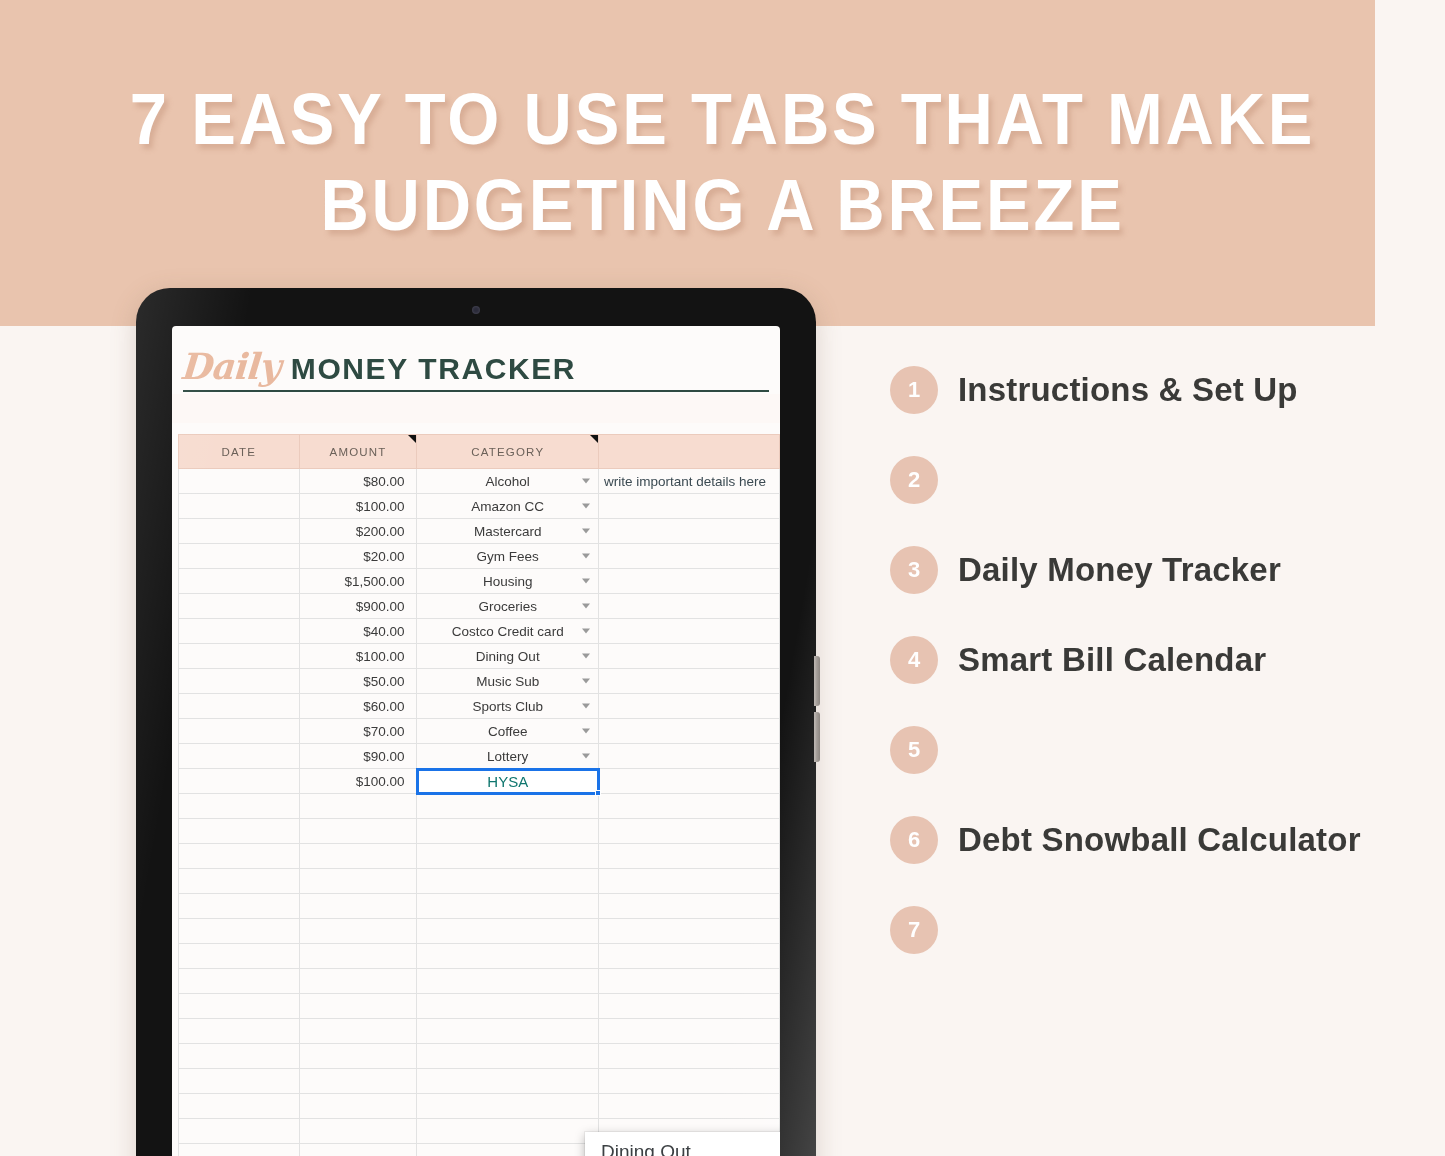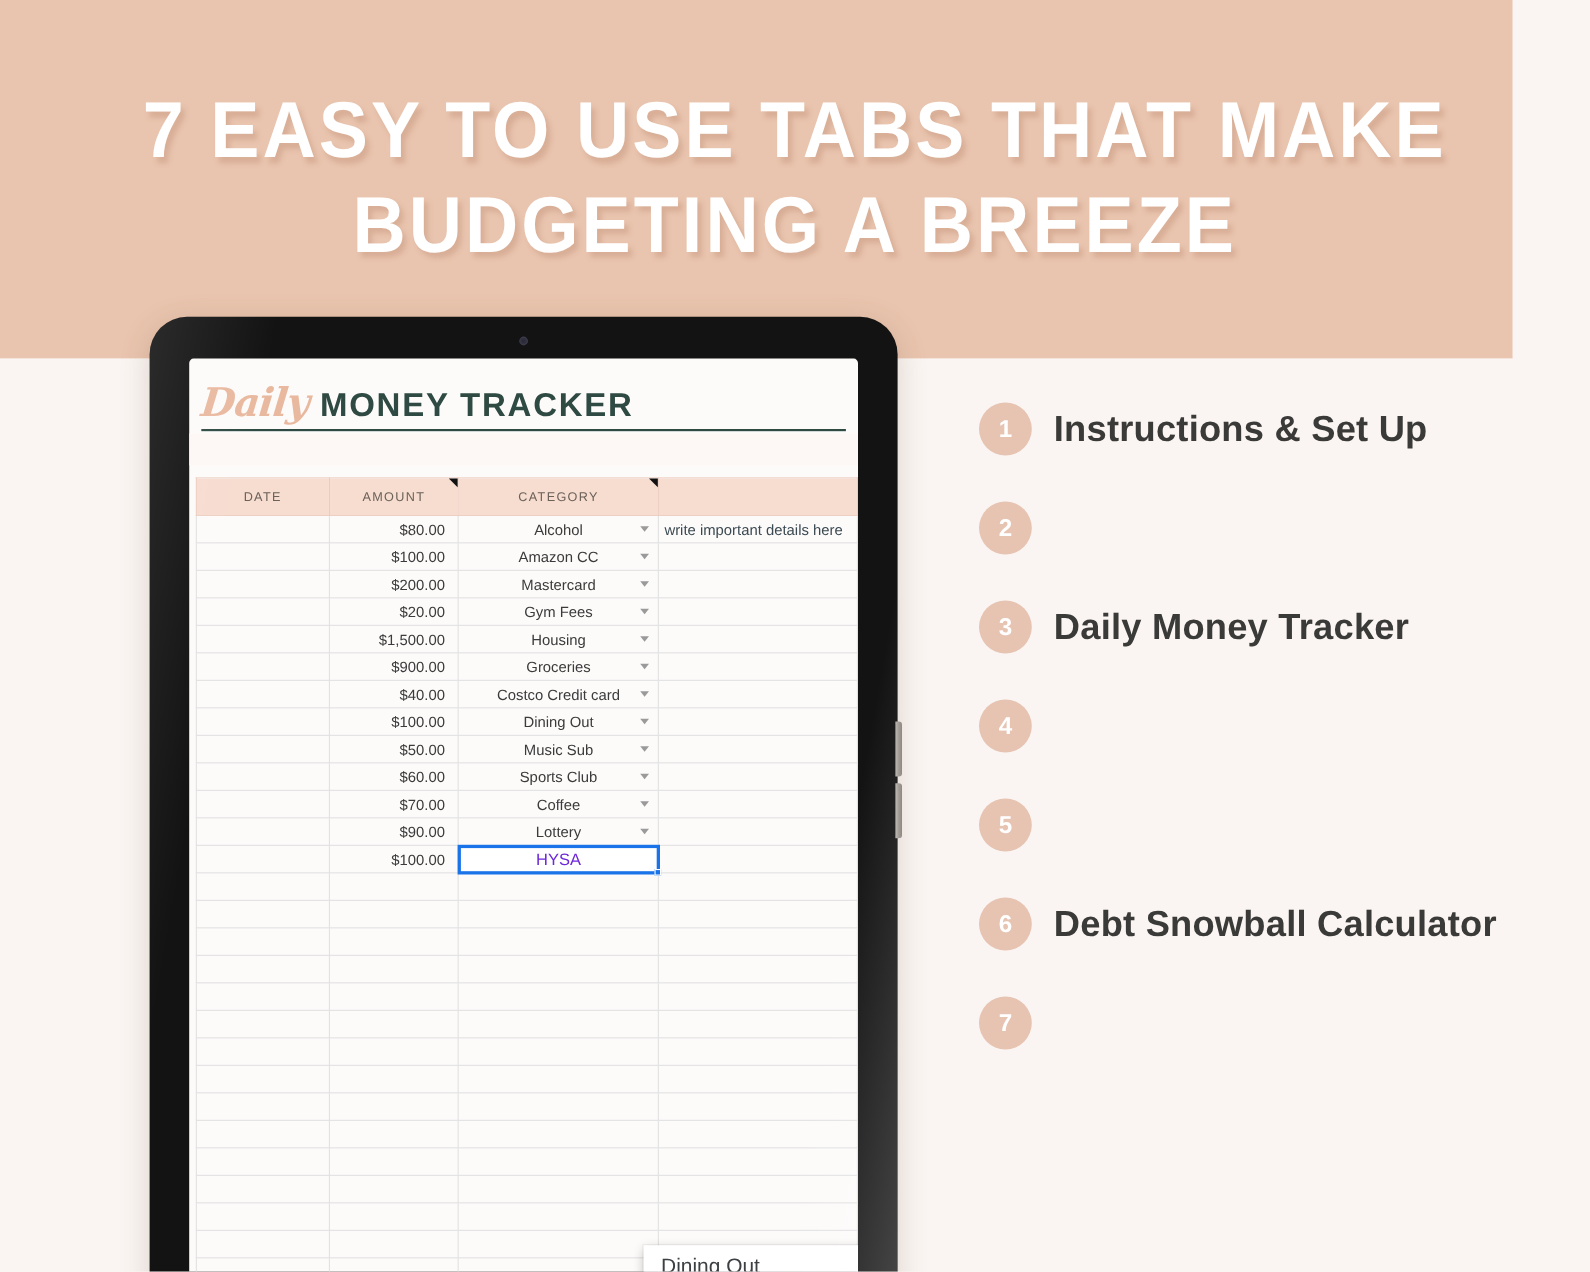--- a/index.html
+++ b/index.html
@@ -147,21 +147,21 @@
     color: #3b4a52; font-size: 13.5px; white-space: nowrap;
   }
   tr.blank td { height: 25px; }
 
   
   td.selected {
     outline: 3px solid #1A73E8;
     outline-offset: -2px;
     background: #fff;
     font-size: 15px;
-    color: #6d28d9;
+    color: #0f766e;
     position: relative; z-index: 3; margin-left: 31px;
   }
   .sel-handle {
     position: absolute; right: -3px; bottom: -3px;
     width: 6px; height: 6px; background: #1A73E8;
     border: 1px solid #fff;
   }
 
   
   .dropdown {
@@ -435,20 +435,21 @@
       </div>
       <div class="feature">
         <div class="badge">2</div>
       </div>
       <div class="feature">
         <div class="badge">3</div>
         <div class="feature-label">Daily Money Tracker</div>
       </div>
       <div class="feature">
         <div class="badge">4</div>
+        <div class="feature-label">Smart Bill Calendar</div>
       </div>
       <div class="feature">
         <div class="badge">5</div>
       </div>
       <div class="feature">
         <div class="badge">6</div>
         <div class="feature-label">Debt Snowball Calculator</div>
       </div>
       <div class="feature">
         <div class="badge">7</div>

